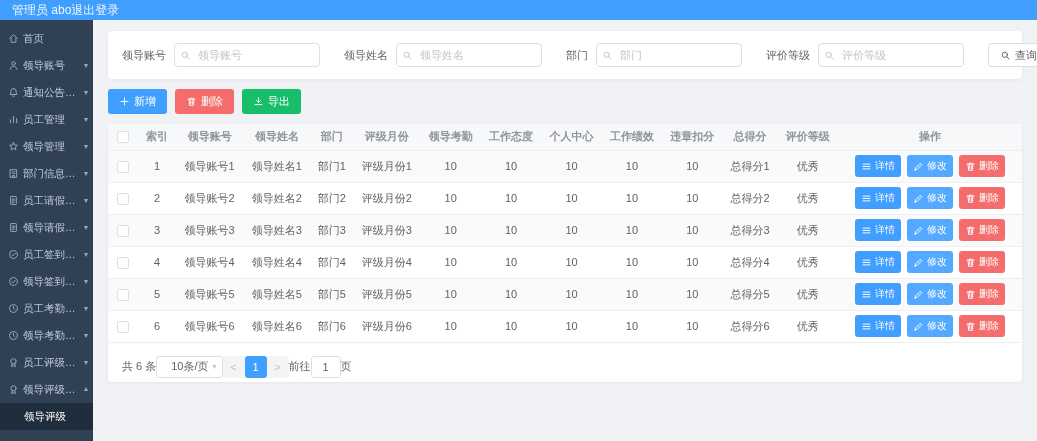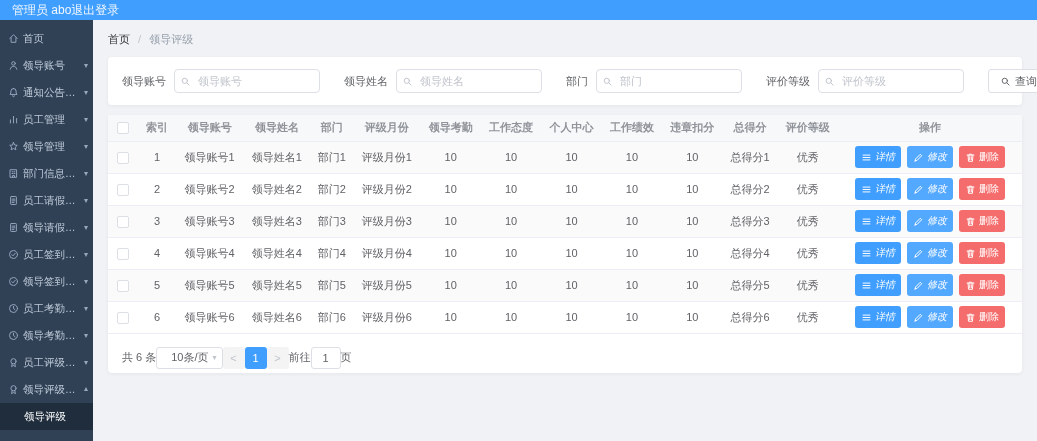--- a/index.html
+++ b/index.html
@@ -71,22 +71,22 @@
   tbody tr:nth-child(even) { background:#fff; }
   th.col-cbx, td.col-cbx { width:30px; }
   th.col-idx, td.col-idx { width:38px; }
   td.col-ops { width:184px; }
 
   .cbx { width:12px; height:12px; border:1px solid #dcdfe6; border-radius:2px;
     background:#fff; display:inline-block; vertical-align:middle; cursor:pointer; }
 
   .mini-btn { display:inline-flex; align-items:center; gap:3px; border:none; border-radius:3px;
     color:#fff; font-size:10px; padding:4px 6px; margin:0 3px; cursor:pointer; font-family:inherit; }
-  .mini-detail { background:var(--primary,#409eff);font-style:italic; }
-  .mini-edit { background:var(--info,#53a8ff);font-style:italic; }
+  .mini-detail { background:var(--primary,#409eff); }
+  .mini-edit { background:var(--info,#53a8ff); }
   .mini-del { background:var(--danger,#f56c6c); }
 
   
   .pagination { display:flex; align-items:center; padding:13px 14px 2px; font-size:11px; color:#606266; }
   .page-size { display:inline-flex; align-items:center; border:1px solid #dcdfe6; border-radius:3px;
     height:22px; padding:0 5px 0 14px; gap:4px; background:#fff; cursor:pointer; }
   .page-size .caret { font-size:8px; color:#c0c4cc; }
   .page-btn { min-width:22px; height:22px; border-radius:3px; background:#f4f4f5; color:#606266;
     display:inline-flex; align-items:center; justify-content:center; border:none; font-size:11px;
     cursor:pointer; font-family:inherit; }
@@ -246,25 +246,20 @@
       <span class="side-label">领导评级管理</span>
       <span class="side-caret">▾</span>
     </div>
     <div class="side-item sub active">
       <span class="side-label">领导评级</span>
     </div>
   </aside>
 
 <main class="main">
 
-  <div class="breadcrumb">
-    <span>首页</span>
-    <span class="sep">/</span>
-    <span class="current">领导评级</span>
-  </div>
 
   <div class="card filter-card">
     <div class="filter-field">
       <span class="filter-label">领导账号</span>
       <span class="input-wrap">
         <span class="icon icon-sm">
             <svg viewBox="0 0 16 16" fill="none" stroke="currentColor" stroke-width="1.4" stroke-linecap="round" stroke-linejoin="round">
               <circle cx="7" cy="7" r="3.8"></circle>
               <path d="M9.8 9.8l3.4 3.4"></path>
             </svg>
@@ -312,20 +307,46 @@
       <span class="icon icon-sm">
           <svg viewBox="0 0 16 16" fill="none" stroke="currentColor" stroke-width="1.4" stroke-linecap="round" stroke-linejoin="round">
             <circle cx="7" cy="7" r="3.8"></circle>
             <path d="M9.8 9.8l3.4 3.4"></path>
           </svg>
         </span>
       <span>查询</span>
     </button>
   </div>
 
+  <div class="toolbar">
+    <button class="btn btn-add">
+      <span class="icon icon-sm">
+          <svg viewBox="0 0 16 16" fill="none" stroke="currentColor" stroke-width="1.4" stroke-linecap="round" stroke-linejoin="round">
+            <path d="M8 3v10M3 8h10"></path>
+          </svg>
+        </span>
+      <span>新增</span>
+    </button>
+    <button class="btn btn-del">
+      <span class="icon icon-sm">
+          <svg viewBox="0 0 16 16" fill="none" stroke="currentColor" stroke-width="1.4" stroke-linecap="round" stroke-linejoin="round">
+            <path d="M3 4.5h10M6.2 4.5v-1.3h3.6v1.3M4.5 4.5l.6 9h5.8l.6-9M6.8 6.8v4.4M9.2 6.8v4.4"></path>
+          </svg>
+        </span>
+      <span>删除</span>
+    </button>
+    <button class="btn btn-export">
+      <span class="icon icon-sm">
+          <svg viewBox="0 0 16 16" fill="none" stroke="currentColor" stroke-width="1.4" stroke-linecap="round" stroke-linejoin="round">
+            <path d="M8 2.5v6.5M5.2 6.5 8 9.3l2.8-2.8M3 12.5h10"></path>
+          </svg>
+        </span>
+      <span>导出</span>
+    </button>
+  </div>
 
   <div class="card table-card">
     <table>
       <thead>
         <tr id="thead-row">
           <th class="col-cbx"><span class="cbx"></span></th>
         <th class="col-idx">索引</th>
             <th>领导账号</th>
             <th>领导姓名</th>
             <th>部门</th>

